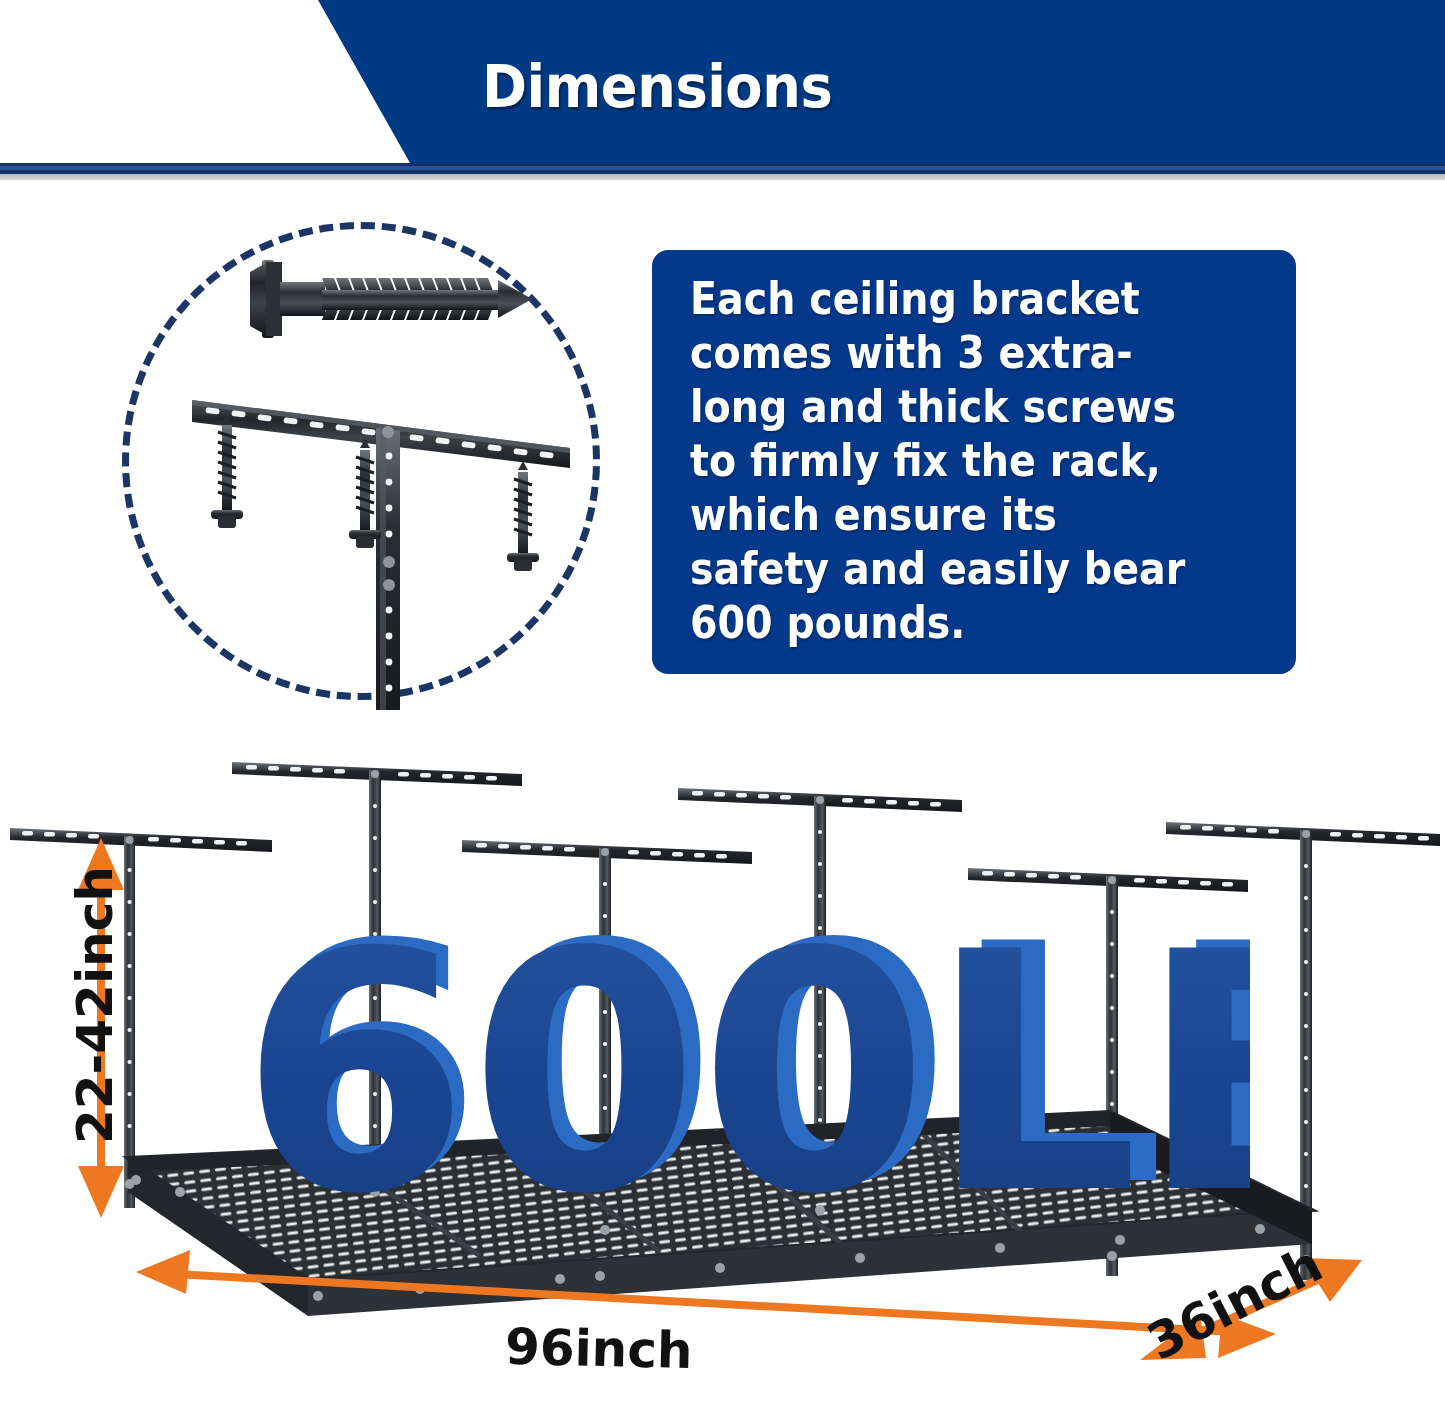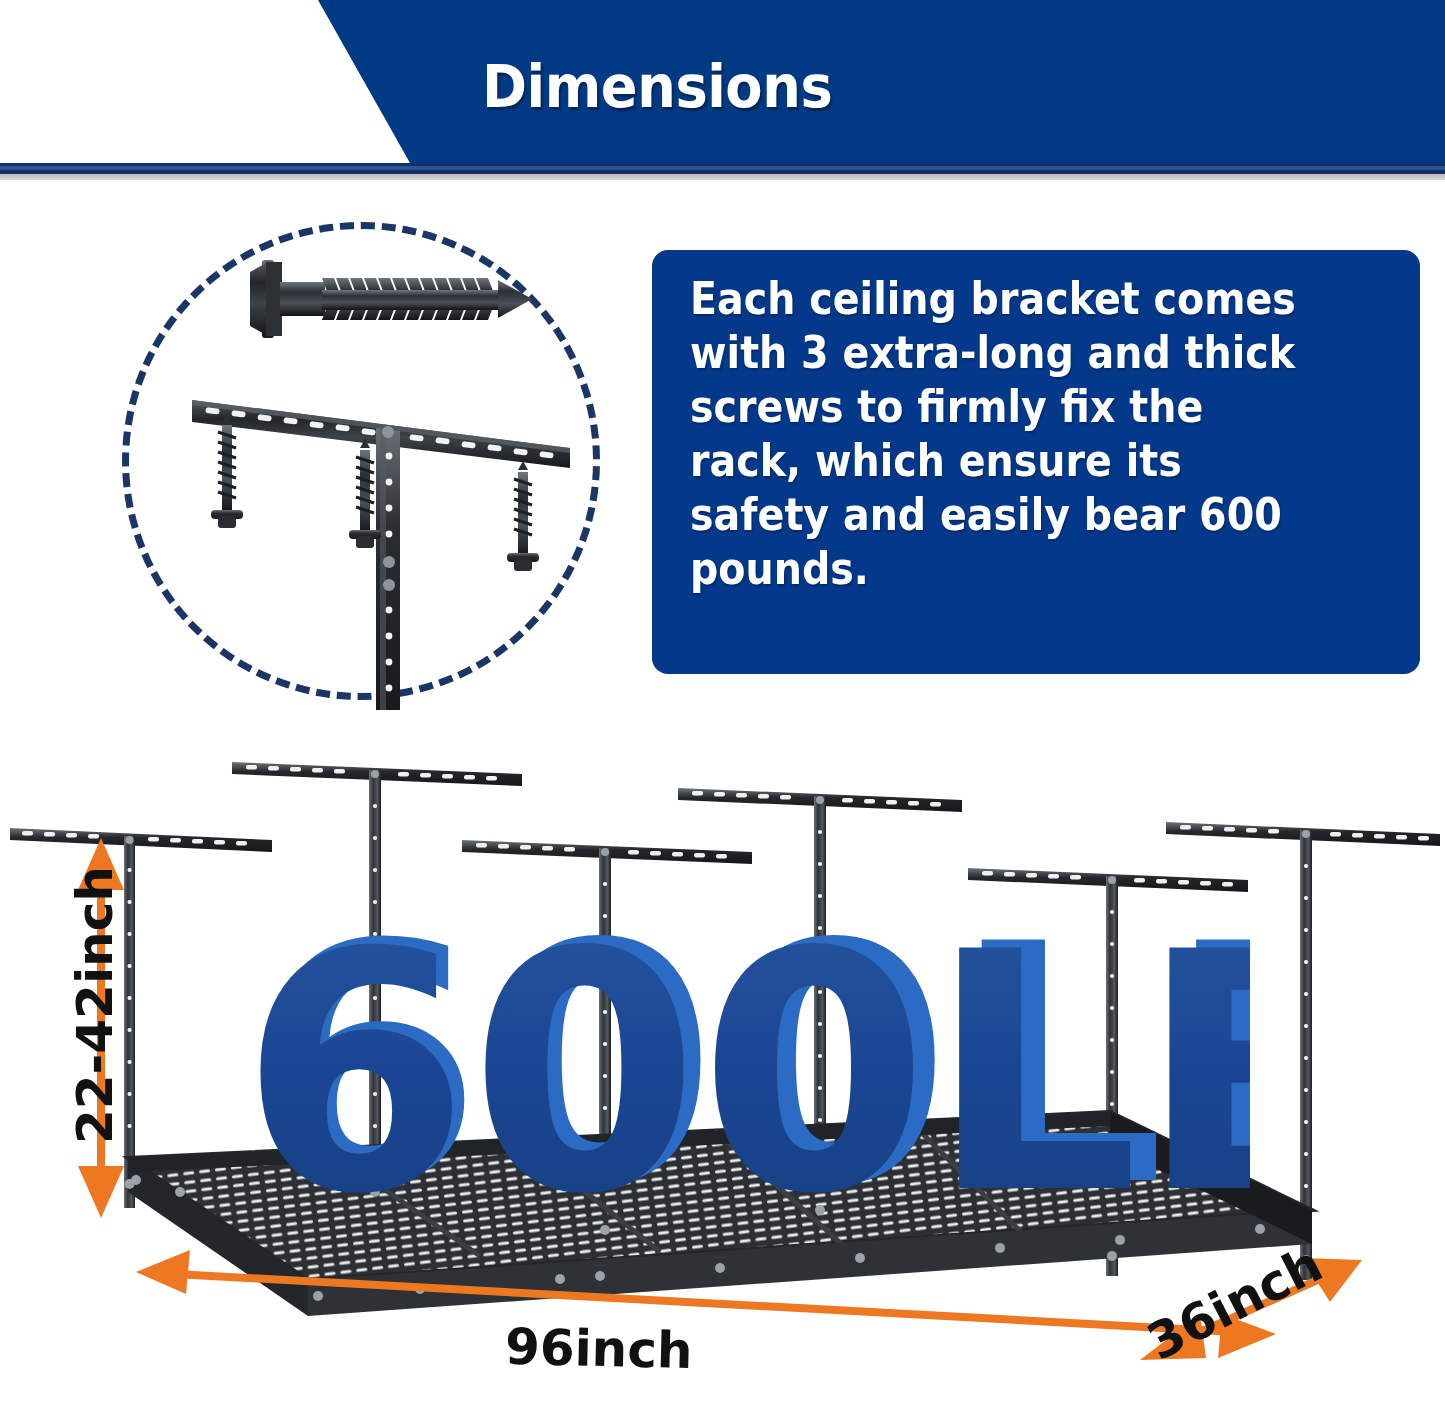--- a/index.html
+++ b/index.html
@@ -44,21 +44,21 @@
   
   .circle-inset {
     position:absolute; left:122px; top:222px; width:478px; height:478px;
     border:7px dashed #1B3564; border-radius:50%;
     z-index:3;
   }
   .inset-svg { position:absolute; left:110px; top:210px; width:510px; height:510px; z-index:4; }
 
   
   .callout {
-    position:absolute; left:652px; top:250px; width:768px; height:424px;
+    position:absolute; left:652px; top:250px; width:644px; height:424px;
     background:#03388A; border-radius:16px; z-index:3;
     padding:22px 30px 0 38px;
   }
   .callout p {
     color:#ffffff; font-weight:bold;
     font-family:"DejaVu Sans", sans-serif;
     font-size:45px; line-height:1.20;
     transform:scaleX(0.88); transform-origin:left top;
     white-space:pre-wrap;
     text-shadow: 1px 2px 2px rgba(0,0,0,0.25);

